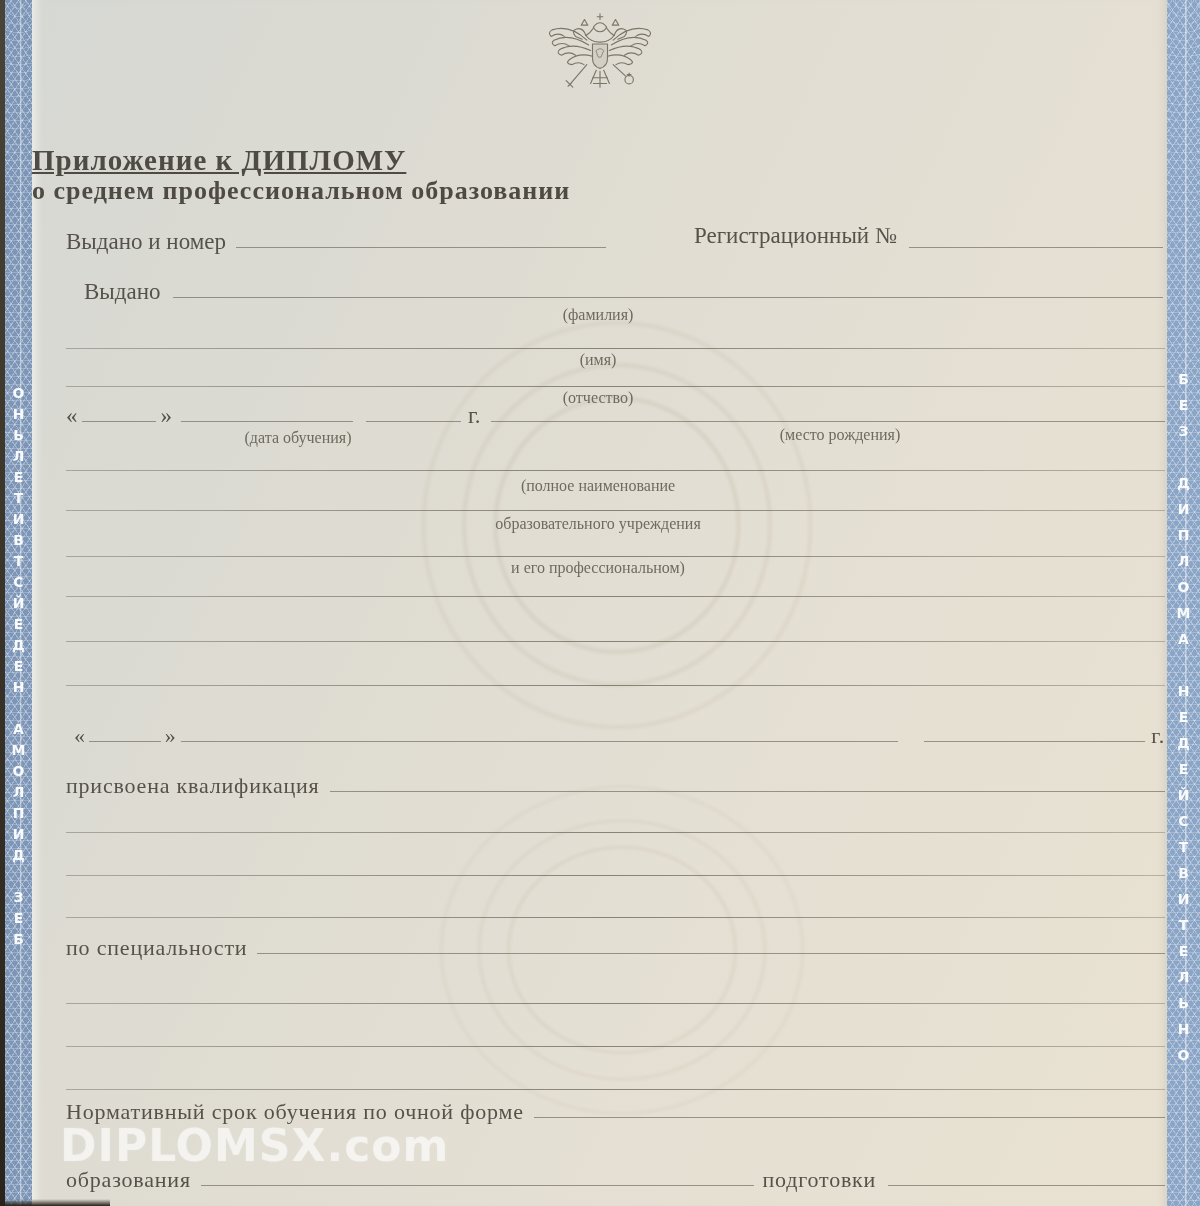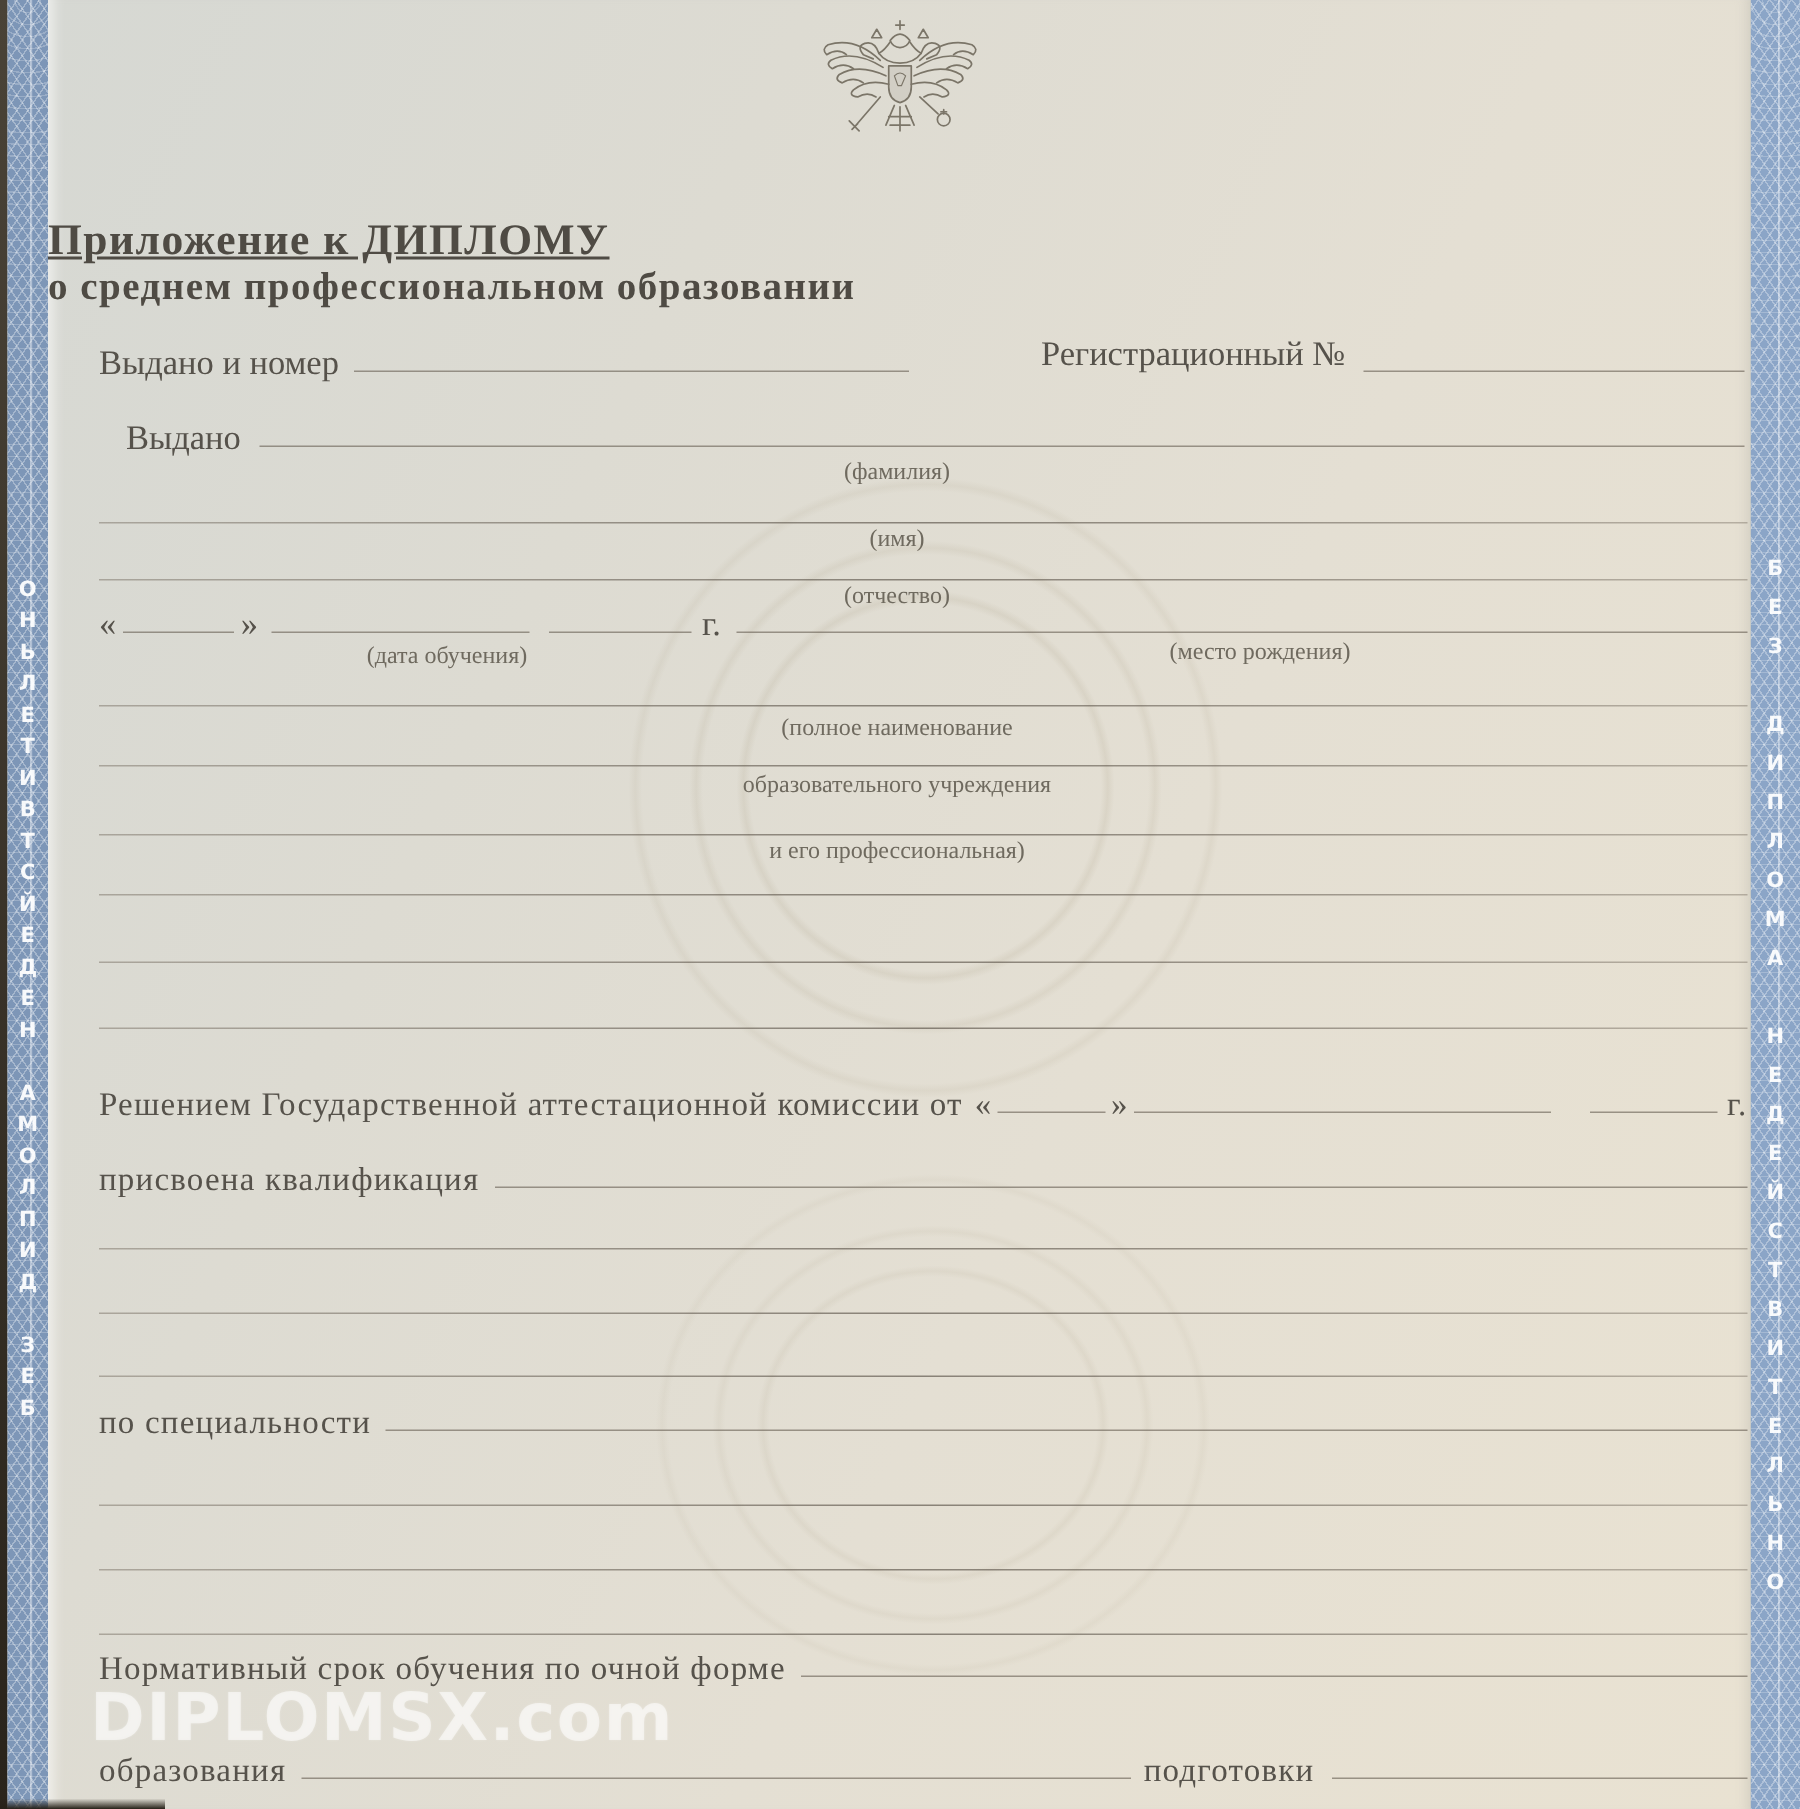--- a/index.html
+++ b/index.html
@@ -183,28 +183,27 @@
       <span class="fl" style="flex:1;margin-left:10px;"></span>
     </div>
     <div class="hint" style="left:266px;top:429px;">(дата обучения)</div>
     <div class="hint" style="left:808px;top:426px;">(место рождения)</div>
 
     <div class="rule" style="left:34px;right:2px;top:470px;"></div>
     <div class="hint" style="left:566px;top:477px;">(полное наименование</div>
     <div class="rule" style="left:34px;right:2px;top:510px;"></div>
     <div class="hint" style="left:566px;top:515px;">образовательного учреждения</div>
     <div class="rule" style="left:34px;right:2px;top:556px;"></div>
-    <div class="hint" style="left:566px;top:559px;">и его профессиональная)</div>
+    <div class="hint" style="left:566px;top:559px;">и его профессиональном)</div>
 
     <div class="rule" style="left:34px;right:2px;top:596px;"></div>
     <div class="rule" style="left:34px;right:2px;top:641px;"></div>
     <div class="rule" style="left:34px;right:2px;top:685px;"></div>
 
     <div class="frow" style="left:34px;right:2px;top:714px;height:34px;">
-      <span class="lbl-sm">Решением Государственной аттестационной комиссии от</span>
       <span class="lbl-sm" style="margin-left:8px;">«</span>
       <span class="fl" style="flex:none;width:72px;margin-left:3px;"></span>
       <span class="lbl-sm" style="margin-left:4px;">»</span>
       <span class="fl" style="flex:2.6;margin-left:4px;"></span>
       <span class="fl" style="flex:0.8;margin-left:26px;"></span>
       <span class="lbl-sm" style="margin-left:6px;">г.</span>
     </div>
 
     <div class="frow" style="left:34px;right:2px;top:764px;height:34px;">
       <span class="lbl-sm">присвоена квалификация</span>

